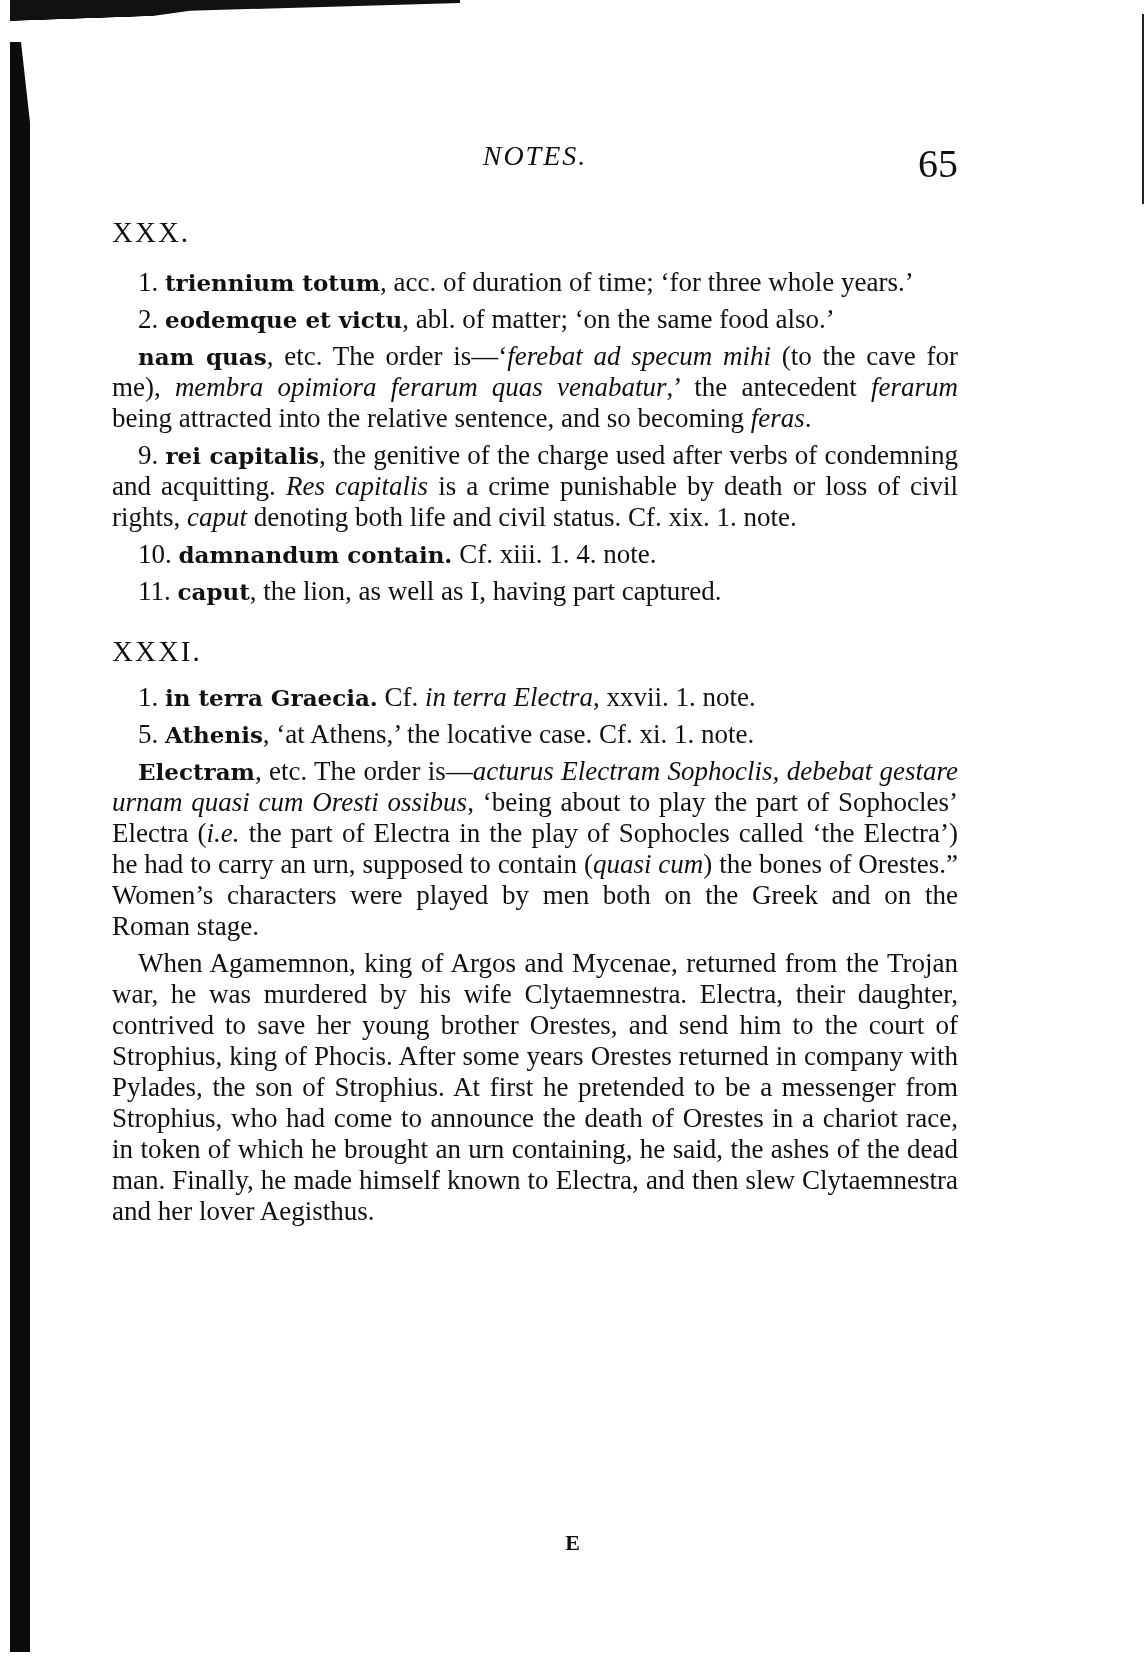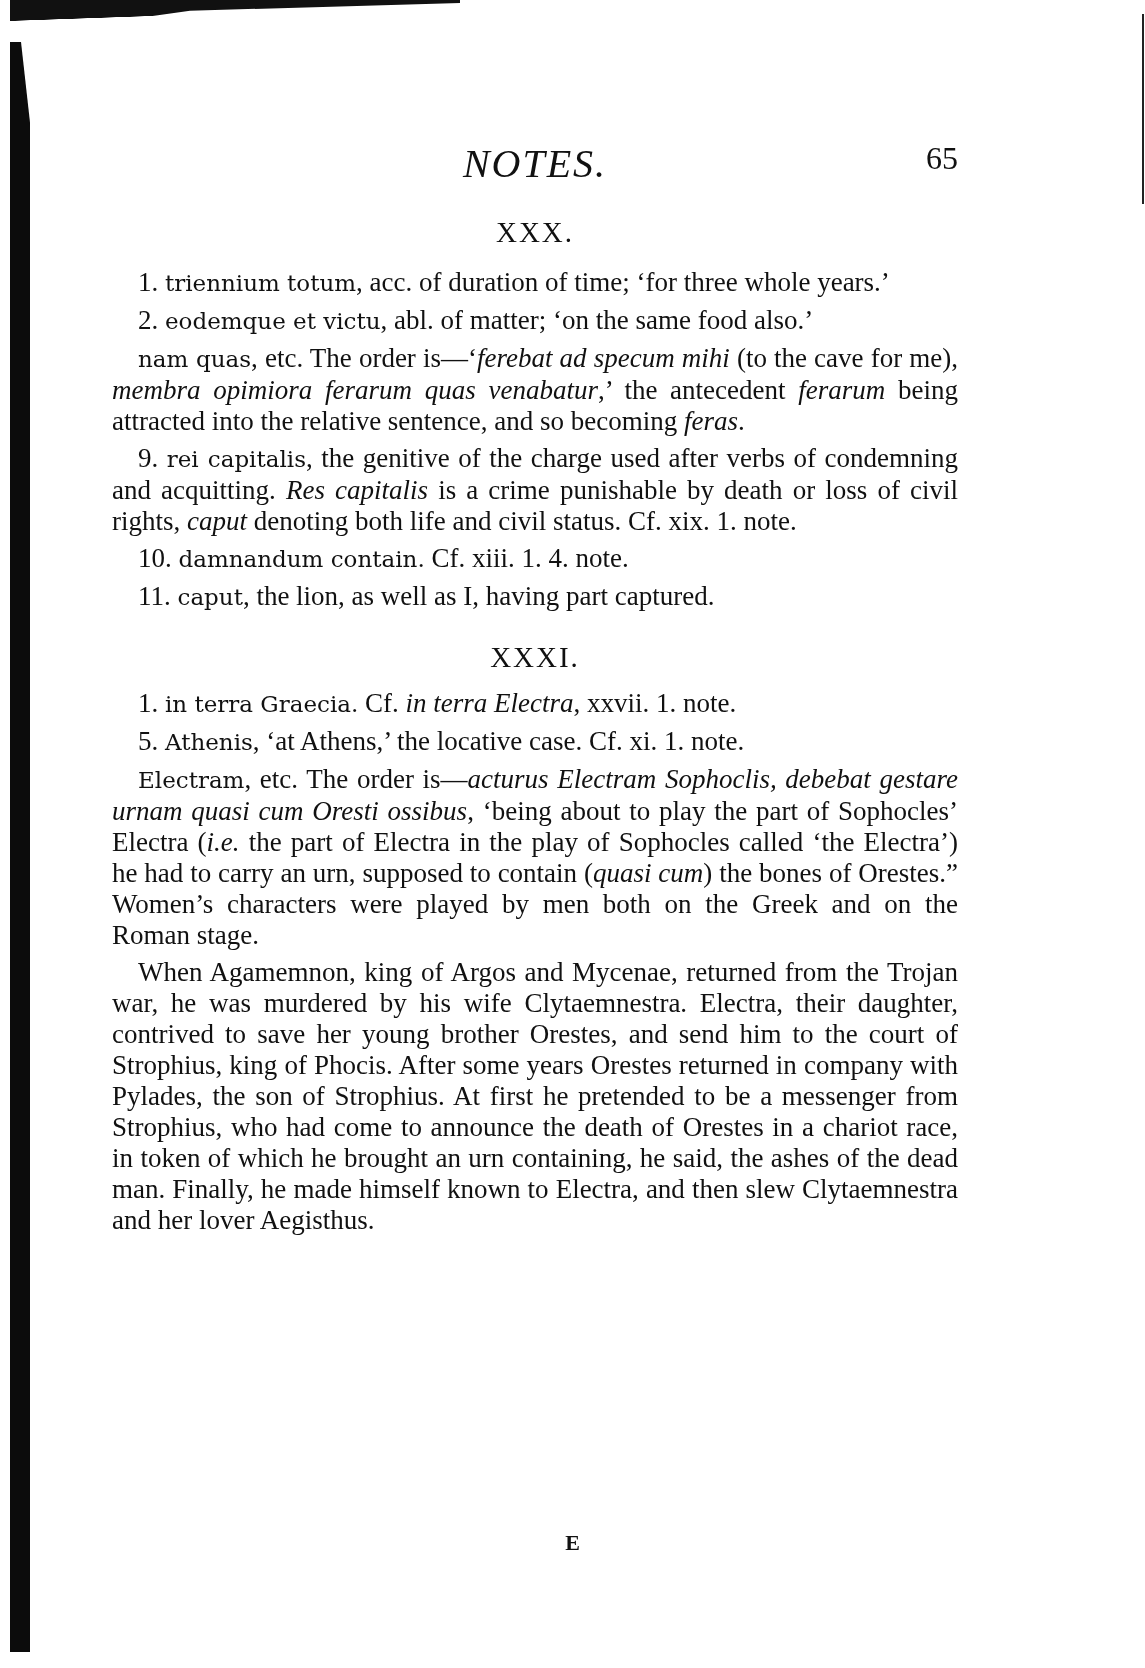--- a/index.html
+++ b/index.html
@@ -21,34 +21,34 @@
       position: absolute; left: 1142px; top: 14px; width: 2px; height: 190px; background: #222;
     }
     .page {
       position: absolute; left: 112px; top: 140px; width: 846px;
     }
     .running-head {
       position: relative; height: 46px;
     }
     .running-title {
       position: absolute; left: 0; right: 0; text-align: center;
-      font-style: italic; font-size: 40px; letter-spacing: 2px; top: 0;
+      font-style: italic; font-size: 28px; letter-spacing: 2px; top: 0;
     }
     .page-number {
-      position: absolute; right: 0; top: 0; font-size: 32px;
+      position: absolute; right: 0; top: 0; font-size: 40px;
     }
     .section-head {
-      text-align: center; font-size: 29px; letter-spacing: 2px; margin: 30px 0 18px 0;
+      text-align: left; font-size: 29px; letter-spacing: 2px; margin: 30px 0 18px 0;
     }
     .section-head.second { margin: 28px 0 14px 0; }
     .note {
       font-size: 27px; line-height: 31px; text-align: justify; margin: 0 0 6px 0;
       text-indent: 26px;
     }
-    .note .lemma { font-family: "DejaVu Serif", serif; font-weight: normal; font-size: 23px; }
+    .note .lemma { font-family: "DejaVu Serif", serif; font-weight: bold; font-size: 23px; }
     .note .it { font-style: italic; }
     .note .num { }
     .signature {
       position: absolute; left: 0; right: 0; top: 1530px; text-align: center;
       font-size: 22px; font-weight: bold;
     }
   </style>
 </head>
 <body>
 

